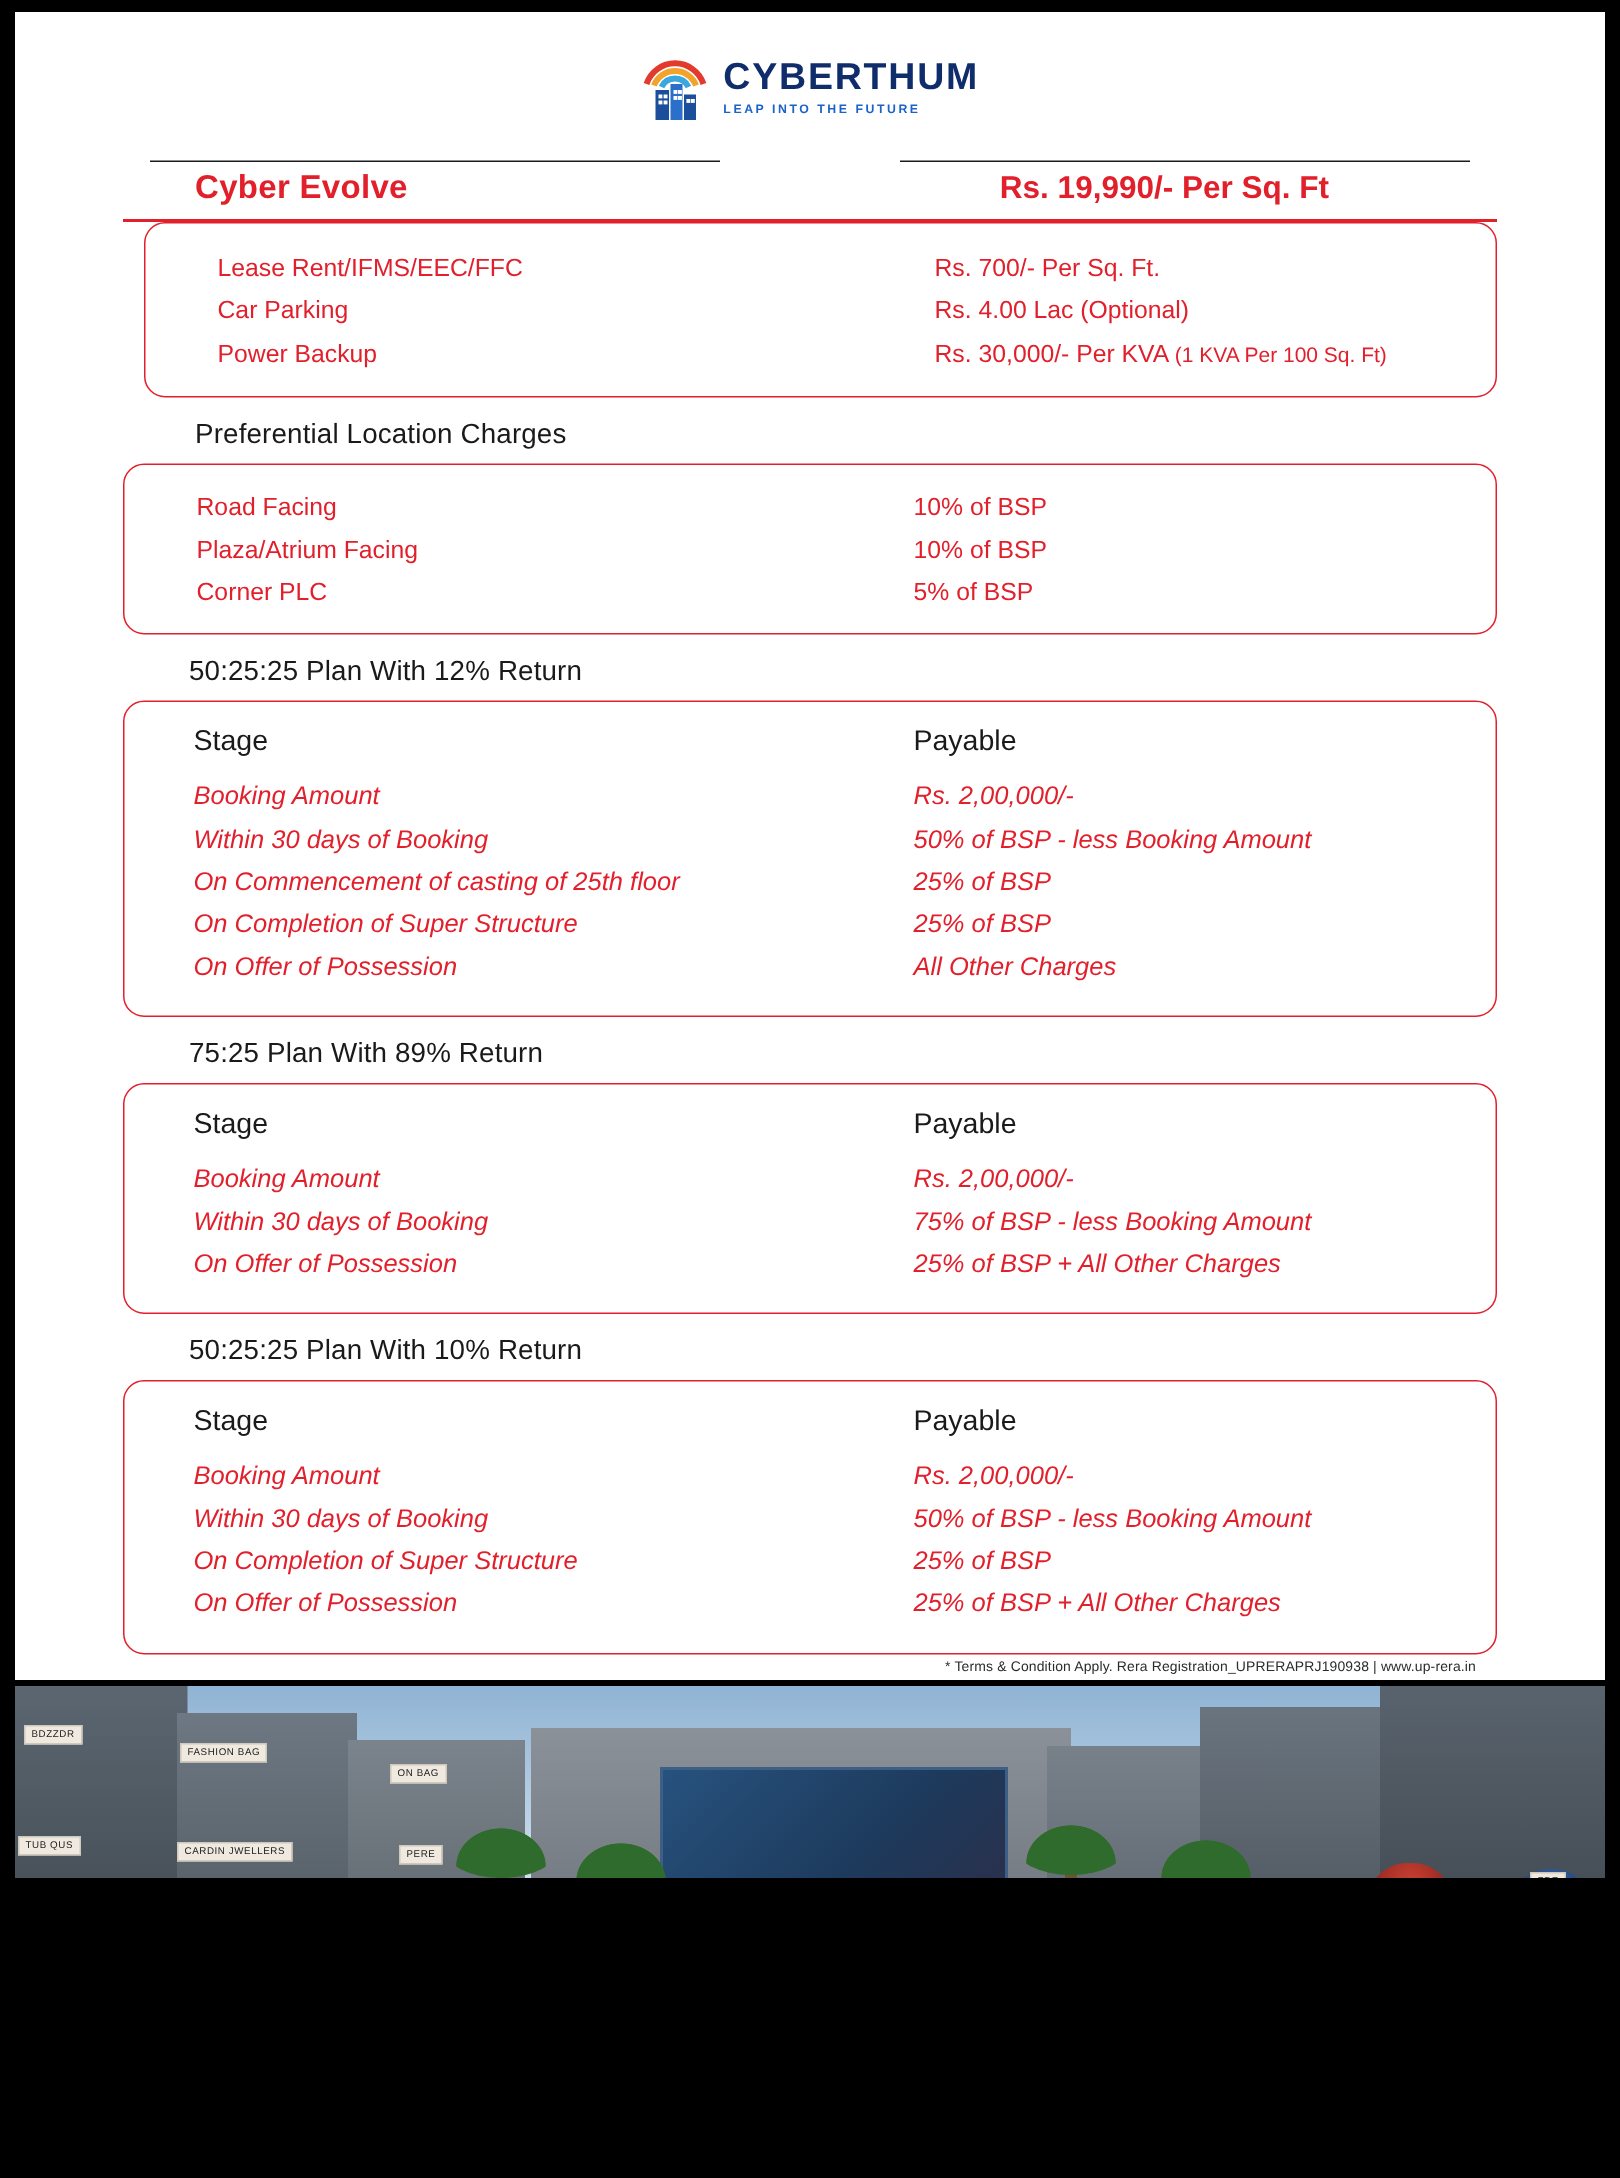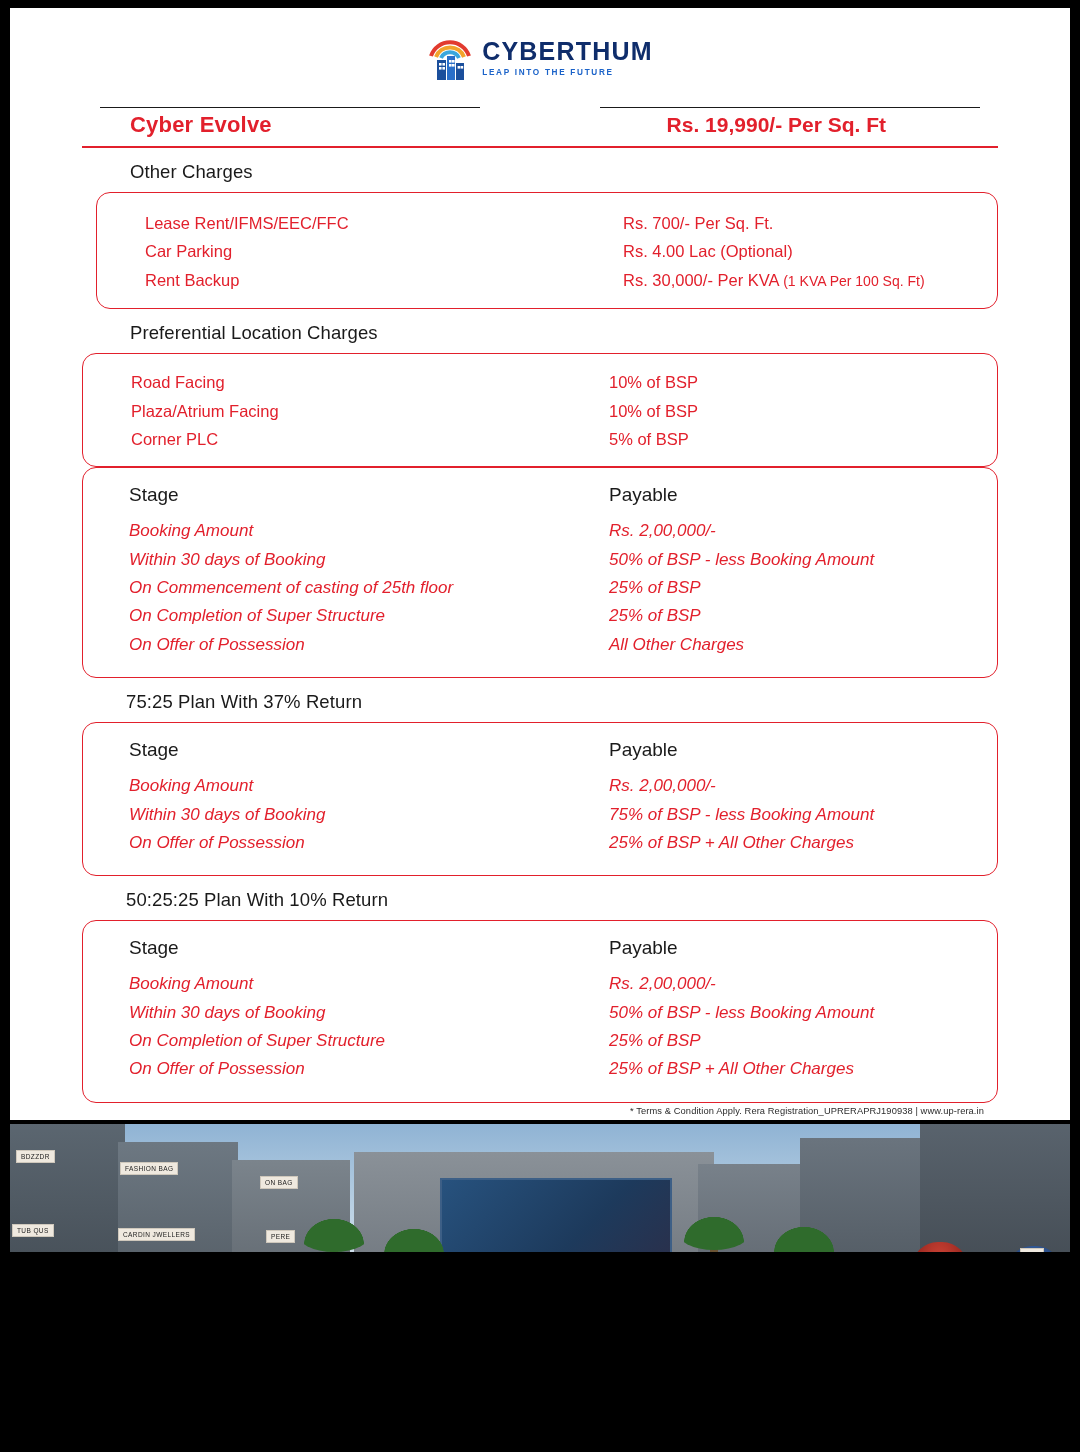--- a/index.html
+++ b/index.html
@@ -262,32 +262,31 @@
       <div class="title-rule left"></div>
       <div class="title-rule right"></div>
     </div>
 
     <div class="header-row">
       <div class="header-left">Cyber Evolve</div>
       <div class="header-right">Rs. 19,990/- Per Sq. Ft</div>
     </div>
 
     <div class="section">
-      <div class="section-label">Other Charges</div>
       <div class="card other">
         <div class="row">
           <div class="c1">Lease Rent/IFMS/EEC/FFC</div>
           <div class="c2">Rs. 700/- Per Sq. Ft.</div>
         </div>
         <div class="row">
           <div class="c1">Car Parking</div>
           <div class="c2">Rs. 4.00 Lac (Optional)</div>
         </div>
         <div class="row">
-          <div class="c1">Rent Backup</div>
+          <div class="c1">Power Backup</div>
           <div class="c2">
             <span>Rs. 30,000/- Per KVA </span><span class="small">(1 KVA Per 100 Sq. Ft)</span>
           </div>
         </div>
       </div>
     </div>
 
     <div class="section">
       <div class="section-label">Preferential Location Charges</div>
       <div class="card plc">
@@ -300,20 +299,21 @@
           <div class="c2">10% of BSP</div>
         </div>
         <div class="row">
           <div class="c1">Corner PLC</div>
           <div class="c2">5% of BSP</div>
         </div>
       </div>
     </div>
 
     <div class="section">
+      <div class="section-label tight">50:25:25 Plan With 12% Return</div>
       <div class="card plan plan-card">
         <div class="head-row">
           <div class="c1">Stage</div>
           <div class="c2">Payable</div>
         </div>
         <div class="row">
           <div class="c1">Booking Amount</div>
           <div class="c2">Rs. 2,00,000/-</div>
         </div>
         <div class="row">
@@ -329,21 +329,21 @@
           <div class="c2">25% of BSP</div>
         </div>
         <div class="row">
           <div class="c1">On Offer of Possession</div>
           <div class="c2">All Other Charges</div>
         </div>
       </div>
     </div>
 
     <div class="section">
-      <div class="section-label tight">75:25 Plan With 37% Return</div>
+      <div class="section-label tight">75:25 Plan With 89% Return</div>
       <div class="card plan plan-card">
         <div class="head-row">
           <div class="c1">Stage</div>
           <div class="c2">Payable</div>
         </div>
         <div class="row">
           <div class="c1">Booking Amount</div>
           <div class="c2">Rs. 2,00,000/-</div>
         </div>
         <div class="row">

